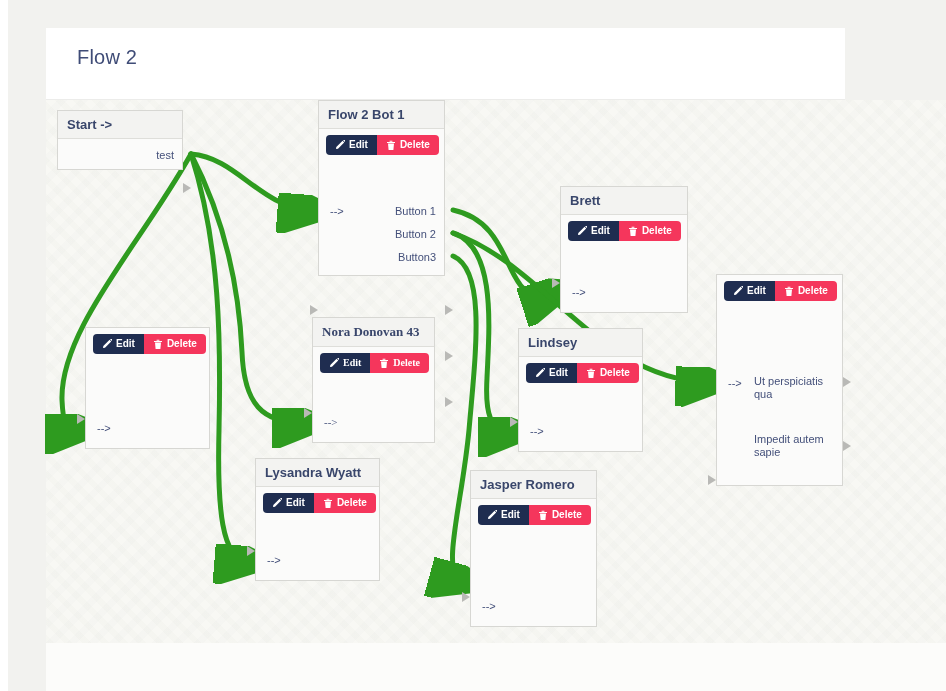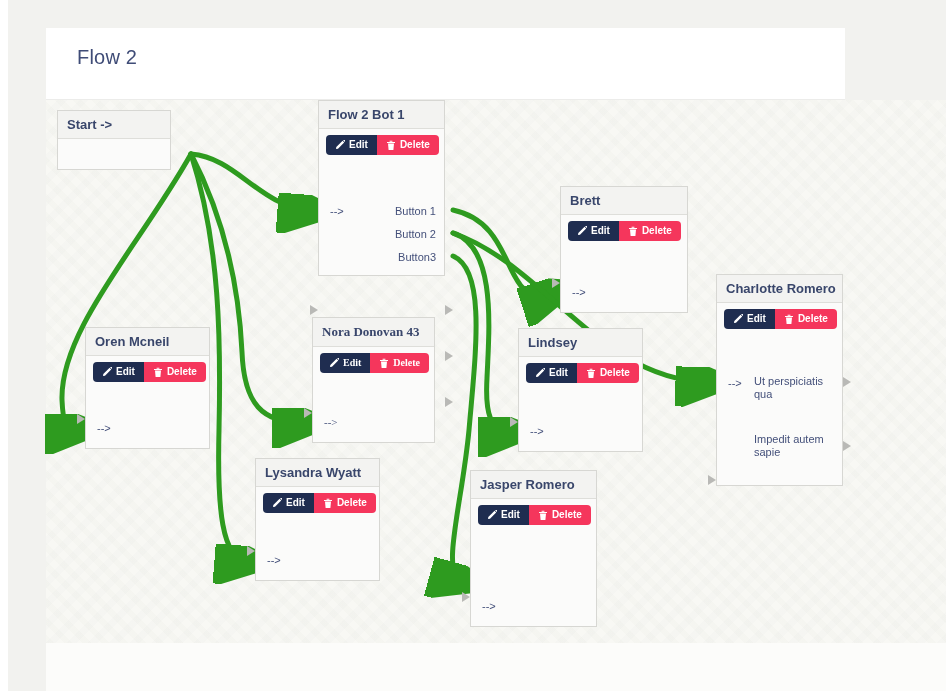--- a/index.html
+++ b/index.html
@@ -84,22 +84,26 @@
         <path d="M191,154 C140,245 60,330 62,400 C63,424 66,429 77,429" marker-end="url(#arr)"></path>
         <path d="M191,154 C233,235 240,310 242,352 C244,404 262,423 304,423" marker-end="url(#arr)"></path>
         <path d="M191,154 C220,245 221,340 219,430 C217,510 222,559 247,561" marker-end="url(#arr)"></path>
         <path d="M453,210 C520,224 500,310 552,293" marker-end="url(#arr)"></path>
         <path d="M453,233 C497,247 489,330 487,378 C485,412 490,432 510,432" marker-end="url(#arr)"></path>
         <path d="M453,233 C545,265 600,380 708,382" marker-end="url(#arr)"></path>
         <path d="M453,256 C486,270 476,350 469,430 C462,505 440,574 462,580" marker-end="url(#arr)"></path>
       </g>
   </svg>
 
-  <div class="node" style="left:57px;top:110px;width:114px;height:60px;">
+  <div class="node" style="left:57px;top:110px;width:126px;height:60px;">
     <div class="node-header">Start -&gt;</div>
+    <div class="prow" style="top:33px;">
+      <span class="plabel out">test</span>
+      <span class="marker out" style="top:39px;"></span>
+    </div>
   </div>
 
   <div class="node" style="left:318px;top:100px;width:127px;height:176px;">
     <div class="node-header">Flow 2 Bot 1</div>
     <div class="btn-row">
       <span class="btn edit">
         <svg width="10" height="10" viewBox="0 0 10 10">
             <path d="M1 9l2-.3L9.2 2.4 7.6.8 1.3 7.1zM8.1.3l1.6 1.6.4-.4c.3-.3.3-.9 0-1.2L9.7-.1c-.3-.3-.9-.3-1.2 0z" fill="#fff"></path>
           </svg>
         <span>Edit</span>
@@ -143,21 +147,20 @@
         <span>Delete</span>
       </span>
     </div>
     <div class="prow" style="bottom:9px;">
       <span class="marker in" style="bottom:15px;"></span>
       <span class="plabel in">--&gt;</span>
     </div>
   </div>
 
   <div class="node" style="left:716px;top:274px;width:127px;height:212px;">
-    <div class="node-header">Charlotte Romero</div>
     <div class="btn-row">
       <span class="btn edit">
         <svg width="10" height="10" viewBox="0 0 10 10">
             <path d="M1 9l2-.3L9.2 2.4 7.6.8 1.3 7.1zM8.1.3l1.6 1.6.4-.4c.3-.3.3-.9 0-1.2L9.7-.1c-.3-.3-.9-.3-1.2 0z" fill="#fff"></path>
           </svg>
         <span>Edit</span>
       </span>
       <span class="btn delete">
         <svg width="10" height="10" viewBox="0 0 10 10">
             <path d="M1 2h8v1H1zM2 3.6h6L7.4 10H2.6zM3.6.7h2.8v1H3.6z" fill="#fff"></path>
@@ -169,21 +172,20 @@
       <span class="marker in" style="top:103px;"></span>
       <span class="plabel in">--&gt;</span>
     </div>
     <div class="ptext" style="top:100px;">Ut perspiciatis qua</div>
     <span class="marker out" style="top:102px;"></span>
     <div class="ptext" style="top:158px;">Impedit autem sapie</div>
     <span class="marker out" style="top:166px;"></span>
   </div>
 
   <div class="node" style="left:85px;top:327px;width:125px;height:122px;">
-    <div class="node-header">Oren Mcneil</div>
     <div class="btn-row">
       <span class="btn edit">
         <svg width="10" height="10" viewBox="0 0 10 10">
             <path d="M1 9l2-.3L9.2 2.4 7.6.8 1.3 7.1zM8.1.3l1.6 1.6.4-.4c.3-.3.3-.9 0-1.2L9.7-.1c-.3-.3-.9-.3-1.2 0z" fill="#fff"></path>
           </svg>
         <span>Edit</span>
       </span>
       <span class="btn delete">
         <svg width="10" height="10" viewBox="0 0 10 10">
             <path d="M1 2h8v1H1zM2 3.6h6L7.4 10H2.6zM3.6.7h2.8v1H3.6z" fill="#fff"></path>

